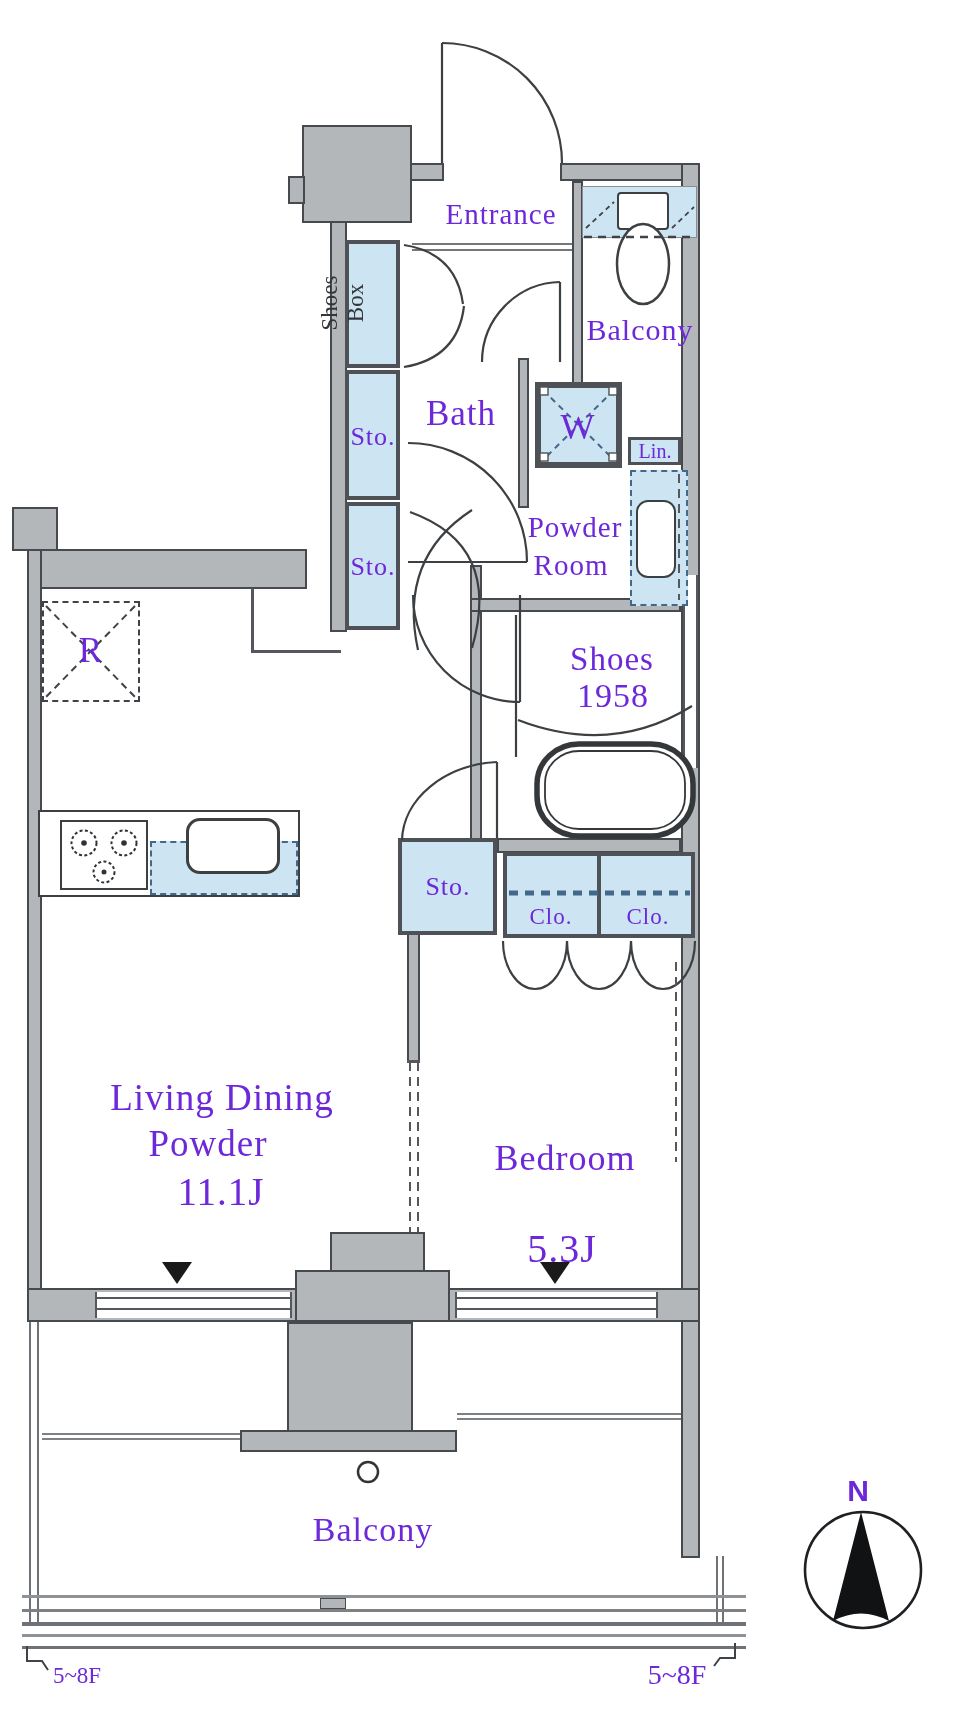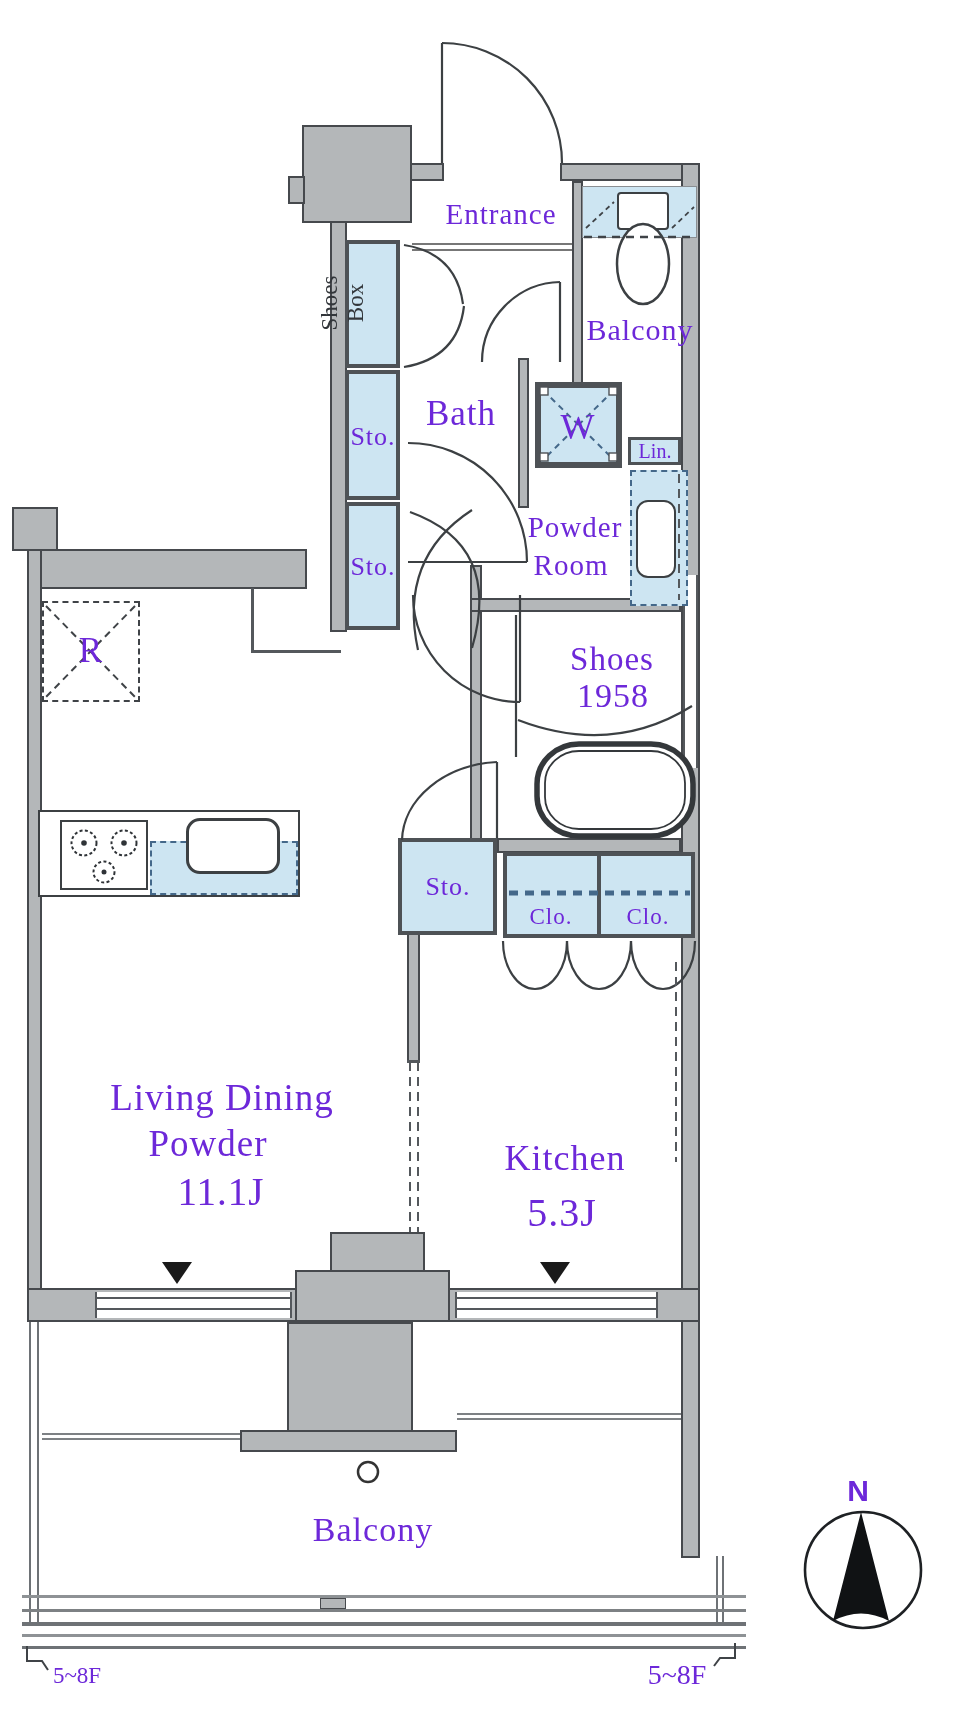--- a/index.html
+++ b/index.html
@@ -189,20 +189,20 @@
   <div class="lbl" style="left:571px;top:565px;font-size:29px;">Room</div>
   <div class="lbl" style="left:612px;top:659px;font-size:33px;">Shoes</div>
   <div class="lbl" style="left:613px;top:696px;font-size:34px;">1958</div>
   <div class="lbl" style="left:91px;top:651px;font-size:35px;">R</div>
   <div class="lbl" style="left:448px;top:887px;font-size:26px;">Sto.</div>
   <div class="lbl" style="left:551px;top:917px;font-size:23px;">Clo.</div>
   <div class="lbl" style="left:648px;top:917px;font-size:23px;">Clo.</div>
   <div class="lbl" style="left:222px;top:1097px;font-size:37px;">Living Dining</div>
   <div class="lbl" style="left:208px;top:1143px;font-size:37px;">Powder</div>
   <div class="lbl" style="left:221px;top:1191px;font-size:39px;">11.1J</div>
-  <div class="lbl" style="left:565px;top:1158px;font-size:36px;">Kitchen</div>
-  <div class="lbl" style="left:562px;top:1212px;font-size:40px;">5.3J</div>
+  <div class="lbl" style="left:565px;top:1158px;font-size:36px;">Bedroom</div>
+  <div class="lbl" style="left:562px;top:1248px;font-size:40px;">5.3J</div>
   <div class="lbl" style="left:373px;top:1530px;font-size:34px;">Balcony</div>
   <div class="lbl" style="left:858px;top:1491px;font-size:30px;font-weight:bold;font-family:'Liberation Sans','DejaVu Sans',sans-serif;letter-spacing:0;">N</div>
   <div class="lbl" style="left:77px;top:1676px;font-size:23px;letter-spacing:0;">5~8F</div>
   <div class="lbl" style="left:677px;top:1675px;font-size:28px;letter-spacing:0;">5~8F</div>
 
 </div>
 
 </body></html>

